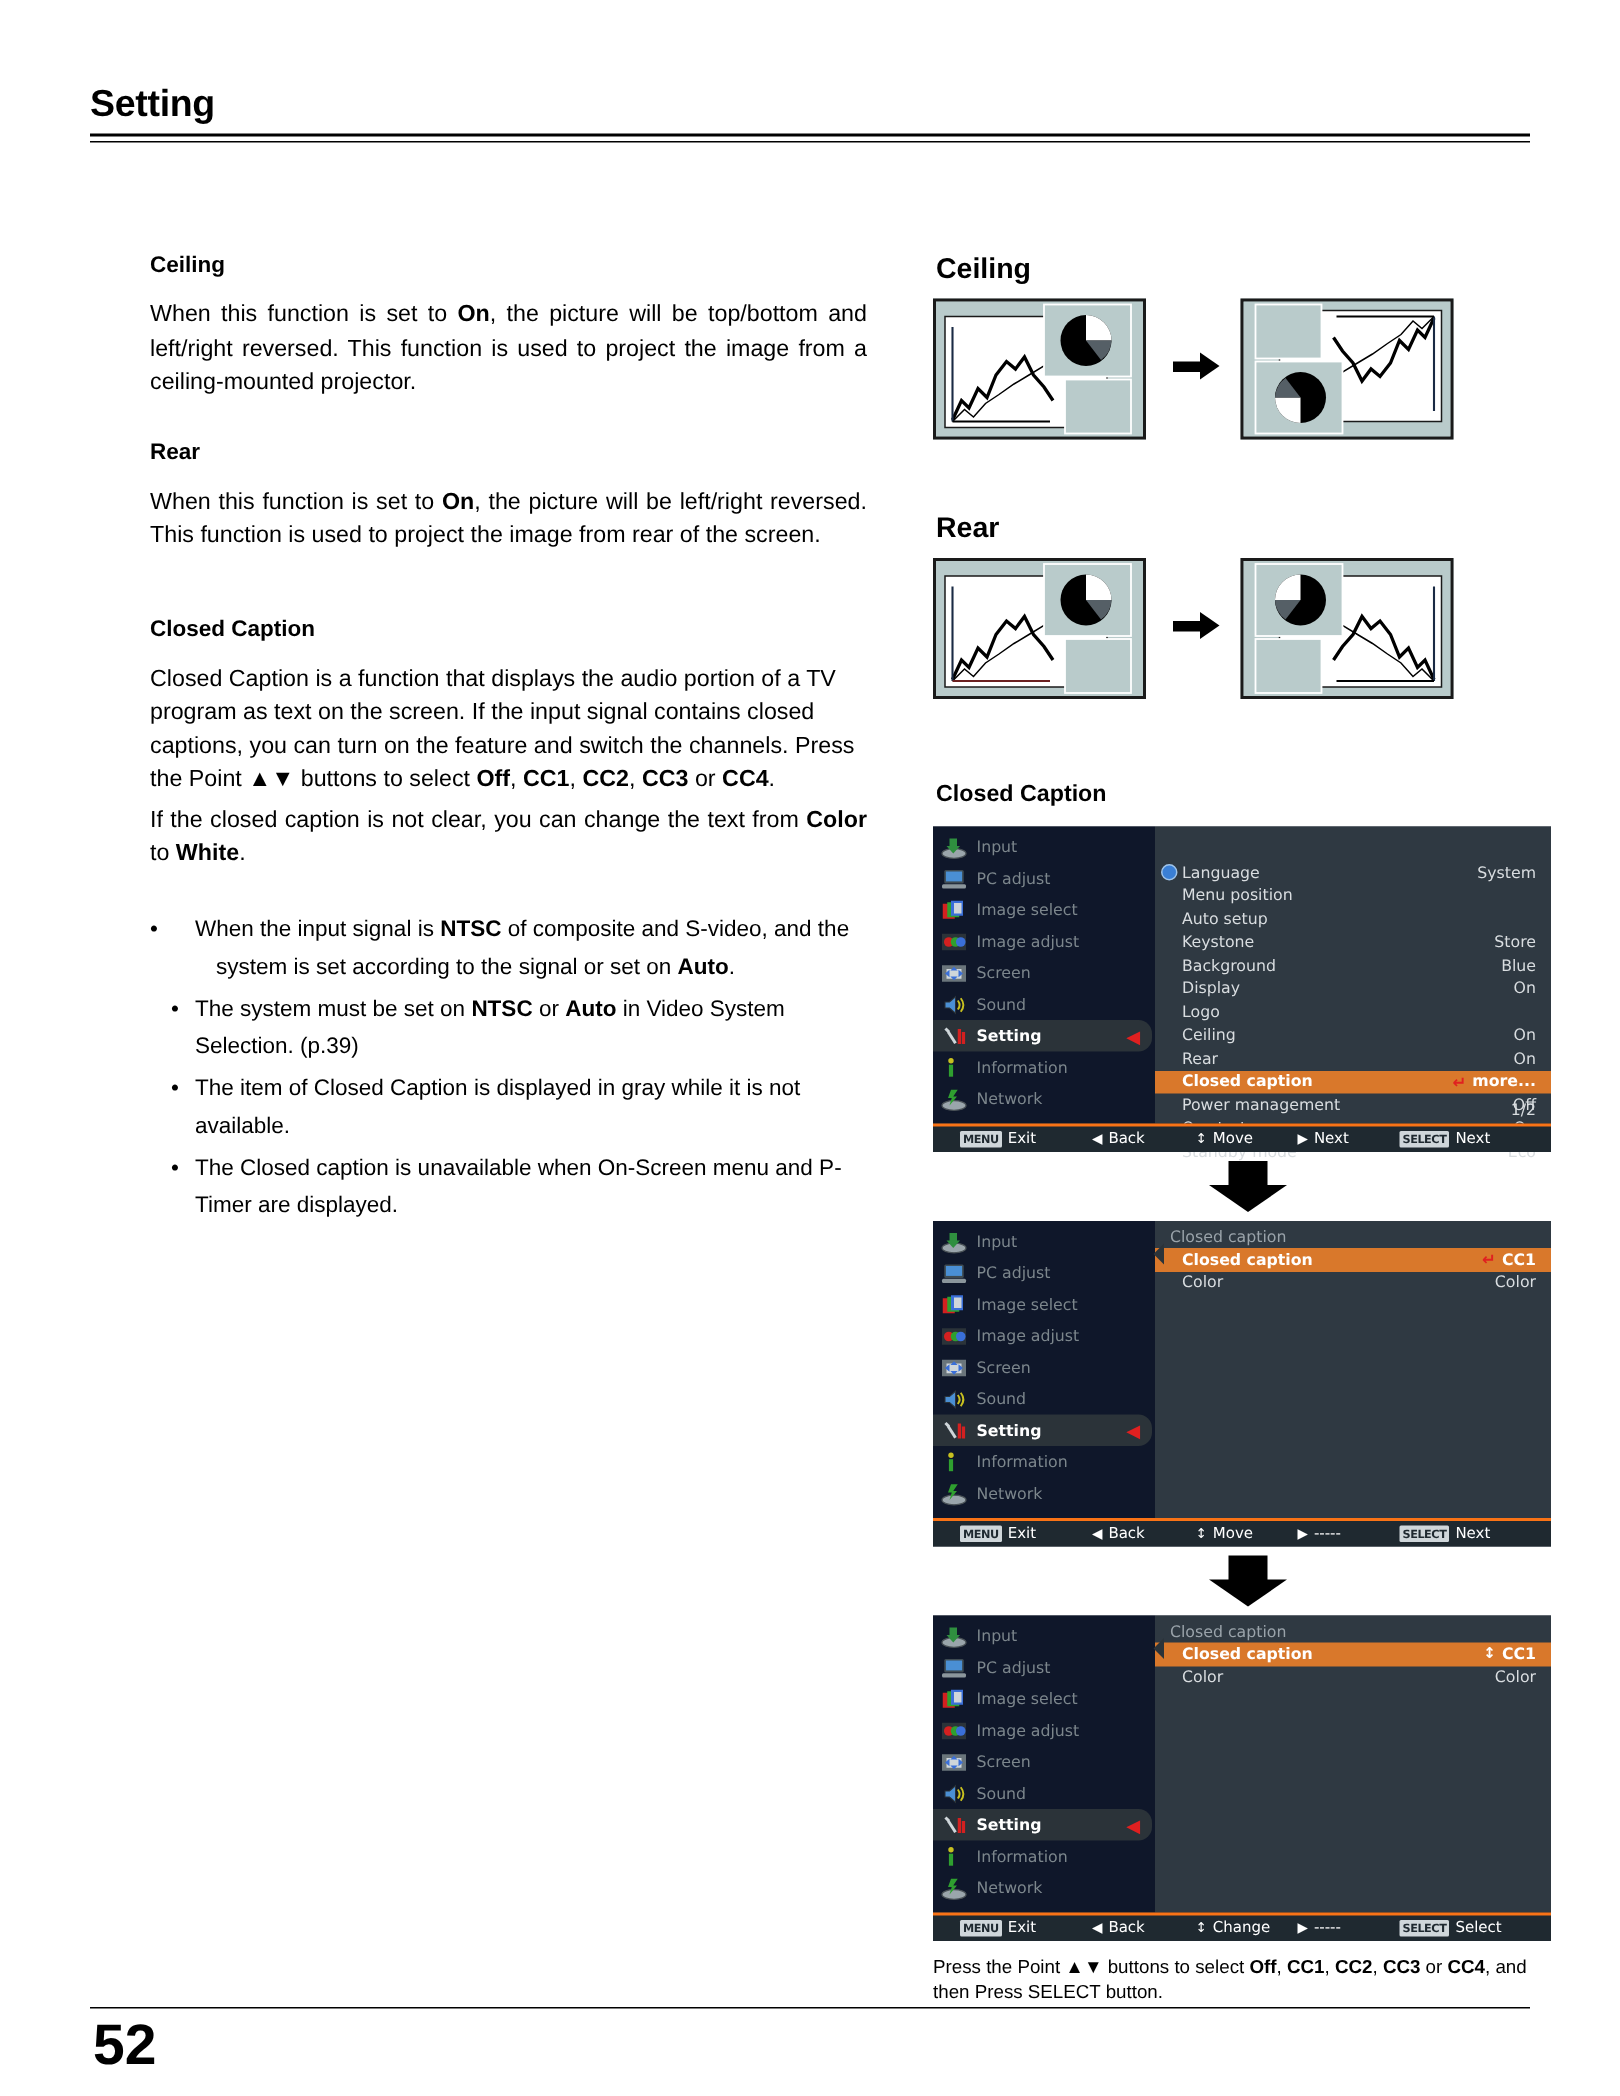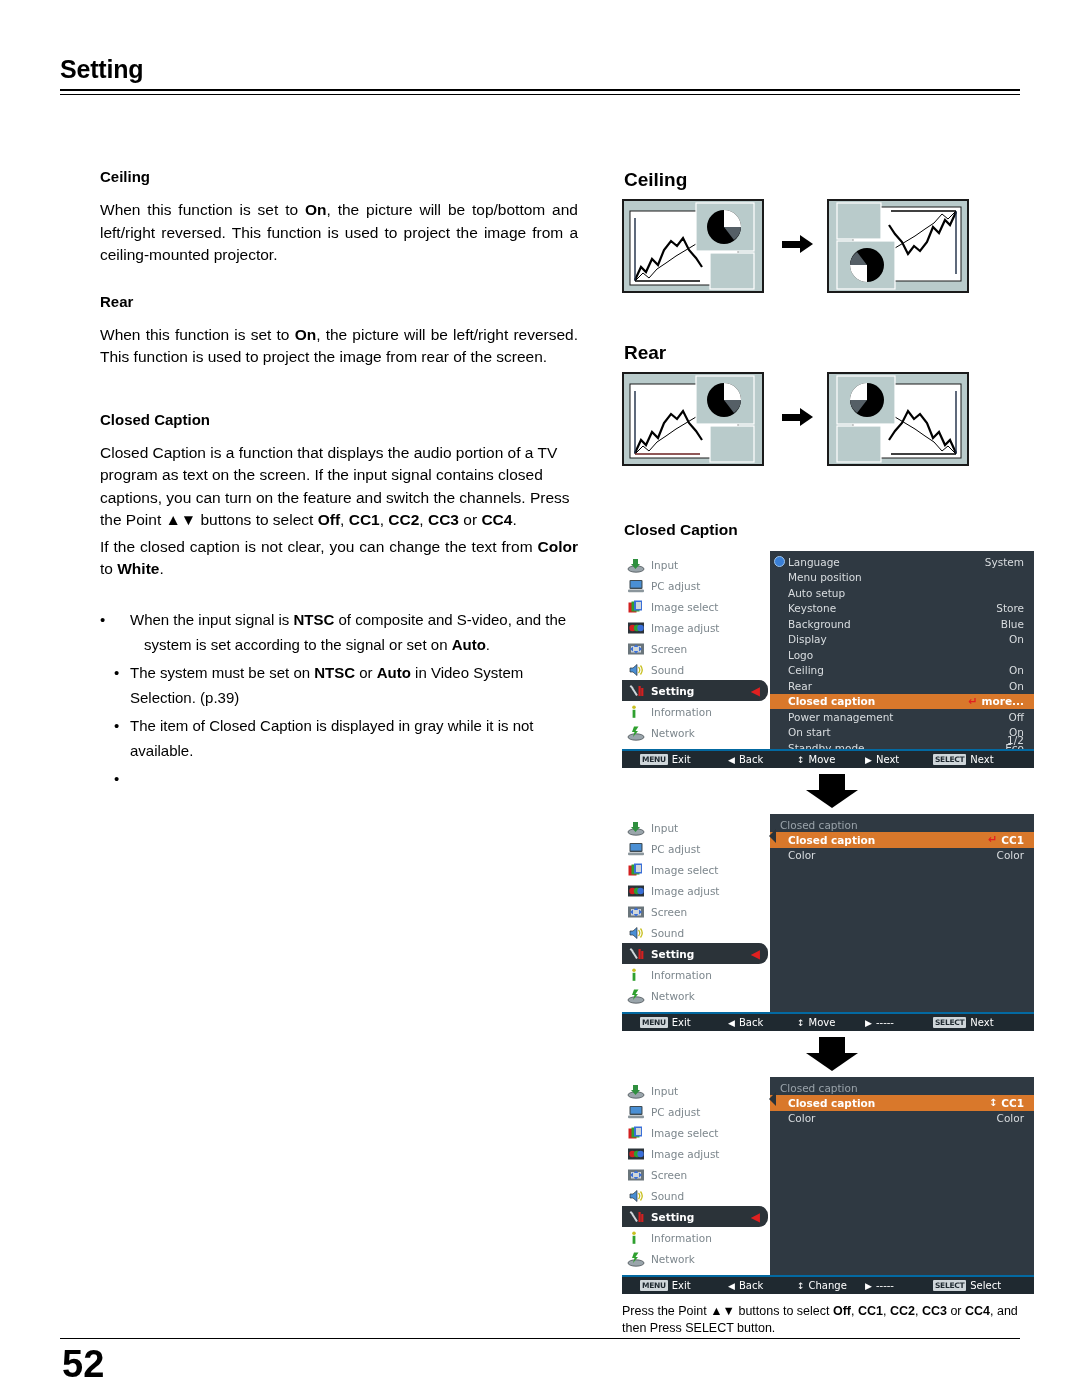--- a/index.html
+++ b/index.html
@@ -183,21 +183,21 @@
     background: #2f3942;
     font-family: "DejaVu Sans", sans-serif;
     margin-bottom: 0;
   }
   .osd-body {
     display: flex;
     height: 198px;
   }
   .osd-side {
     width: 148px;
-    background: #ffffff;
+    background: #0f172a;
     padding: 3px 0 0 0;
     box-sizing: border-box;
     position: relative;
     flex: 0 0 148px;
   }
   .osd-side-item {
     display: flex;
     align-items: center;
     height: 21px;
     padding-left: 5px;
@@ -254,21 +254,21 @@
   .osd-row .ud-mark { color: #ffffff; font-size: 10px; }
   .osd-row .globe {
     position: absolute;
     left: 4px;
     width: 11px; height: 11px;
     border-radius: 50%;
     background: #3a7fd5;
     border: 1px solid #9fc4ea;
     box-sizing: border-box;
   }
-  .osd-row.first { position: relative; }
+  .osd-row.first { position: relative; margin-top: 20px; }
   .osd-page {
     position: absolute;
     right: 10px;
     bottom: 3px;
     font-size: 10.5px;
     color: #d9dde0;
   }
   .osd-title {
     padding: 2px 0 1px 10px;
     font-size: 10.5px;
@@ -284,21 +284,21 @@
     border-right: 7px solid #2b3339;
   }
   .osd-bar {
     height: 17px;
     background: #1f2930;
     display: flex;
     align-items: center;
     font-size: 10px;
     color: #ffffff;
     position: relative;
-    border-top: 2px solid #0369a1;
+    border-top: 2px solid #f97316;
   }
   .osd-bar .seg { position: absolute; display: flex; align-items: center; gap: 4px; }
   .osd-bar .key {
     background: #cfd6da;
     color: #1f2930;
     font-size: 7.5px;
     font-weight: bold;
     padding: 1px 2px;
     border-radius: 1px;
     letter-spacing: -0.3px;
@@ -359,21 +359,21 @@
   <p class="body-p" style="margin-top:-22px"><span>If the closed caption is not clear, you can change the text from </span><b>Color</b><span> to </span><b>White</b>.</p>
 
 
   <ul class="note-list">
     <li class="indented"><span class="bullet">•</span><span>When the input signal is </span><b>NTSC</b><span> of composite and S-video, and the system is set according to the signal or set on </span><b>Auto</b><span>.</span></li>
 
     <li><span class="bullet">•</span><span>The system must be set on </span><b>NTSC</b><span> or </span><b>Auto</b><span> in Video System Selection. (p.39)</span></li>
 
     <li><span class="bullet">•</span><span>The item of Closed Caption is displayed in gray while it is not available.</span></li>
 
-    <li><span class="bullet">•</span></li>
+    <li><span class="bullet">•</span><span>The Closed caption is unavailable when On-Screen menu and P-Timer are displayed.</span></li>
   </ul>
 </div>
 
 <div class="right-col">
 
   <div class="h-right">Ceiling</div>
   <div class="diagram-row">
     <div class="proj-box left-box">
       <svg width="138" height="90" viewBox="0 0 138 90">
         <rect x="0" y="0" width="138" height="90" fill="#b9cbcb"></rect>

